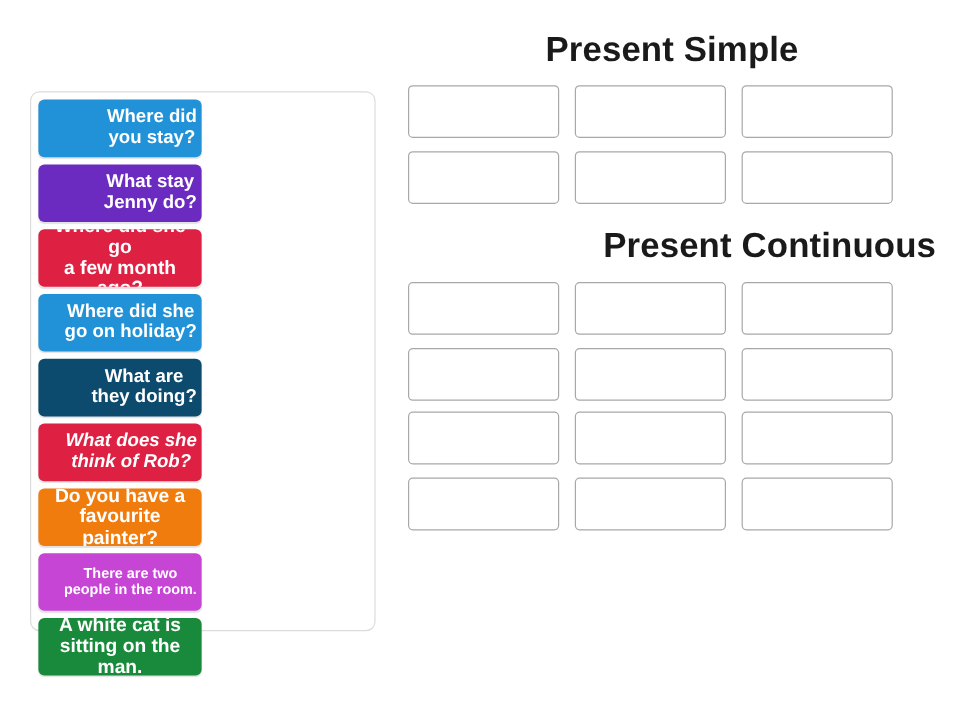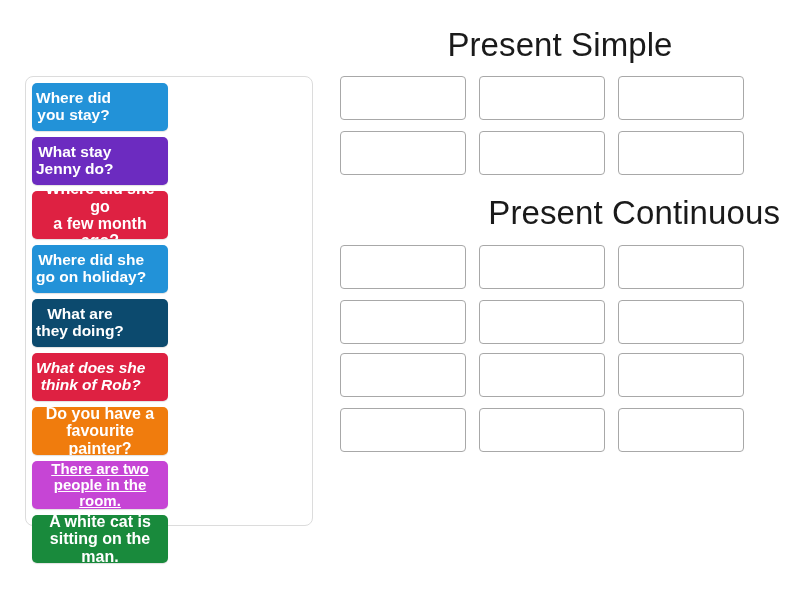--- a/index.html
+++ b/index.html
@@ -41,56 +41,56 @@
     gap: 6px 6px;
   }
 
   .card {
     box-sizing: border-box;
     width: 136px;
     height: 48px;
     border-radius: 5px;
     display: flex;
     align-items: center;
-    justify-content: flex-start;
+    justify-content: flex-end;
     text-align: center;
     color: #ffffff;
     font-weight: bold;
     line-height: 1.08;
     padding: 18px 4px;
     overflow: hidden;
     box-shadow: 0 1px 1px rgba(0,0,0,0.12);
     cursor: move;
     user-select: none;
   }
 
   .card .card-text {
     display: block;
     white-space: pre-line;
   }
 
   .fs-lg  { font-size: 15.5px; }
   .fs-md  { font-size: 16px; }
-  .fs-sm  { font-size: 15px; text-decoration: underline; }
+  .fs-sm  { font-size: 12px; }
 
   
   .groups {
     position: absolute;
     left: 340px;
     top: 24px;
     width: 440px;
   }
 
   .group {
     margin-bottom: 9px;
   }
 
   .group-title {
-    font-size: 33px;
-    font-weight: normal;
+    font-size: 29px;
+    font-weight: bold;
     color: #1a1a1a;
     text-align: center;
     line-height: 1.25;
     margin: 0 0 11px 0;
     letter-spacing: 0.1px;
   }
 
   .dropzone-grid {
     display: grid;
     grid-template-columns: repeat(3, 126px);

